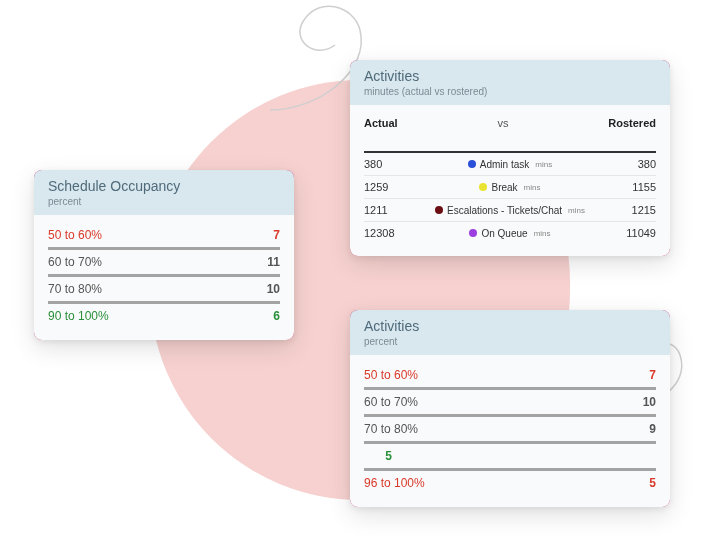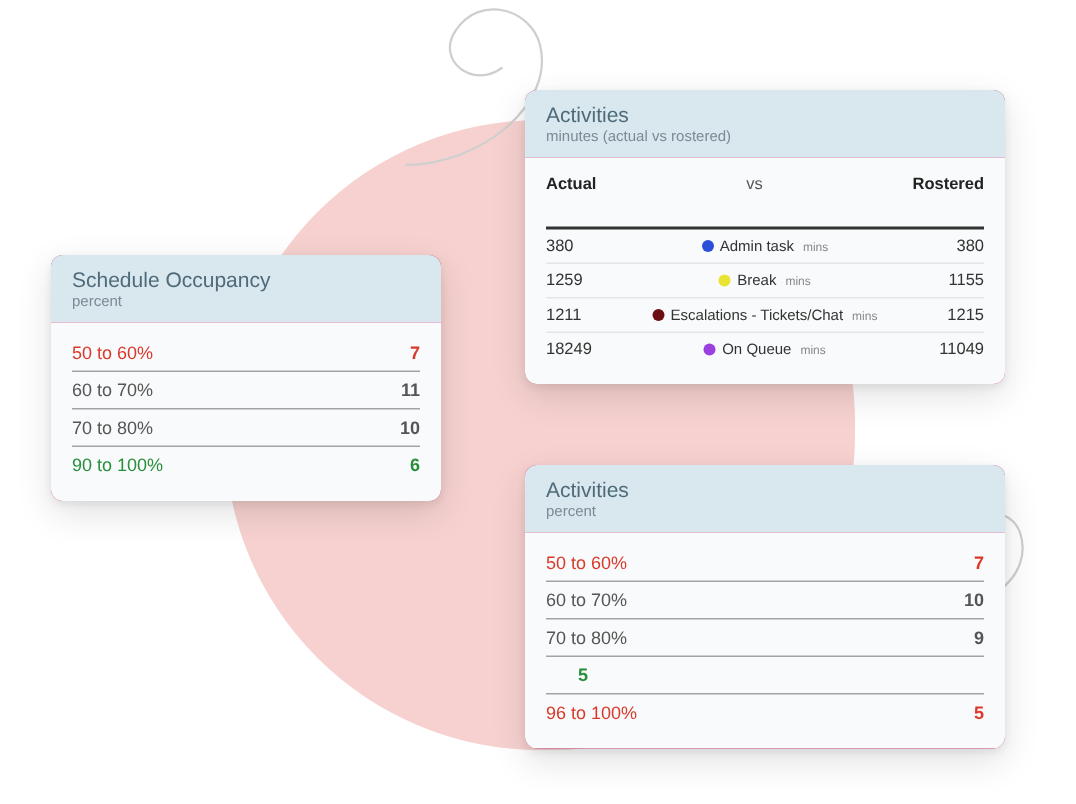--- a/index.html
+++ b/index.html
@@ -56,21 +56,21 @@
     padding: 8px 14px 12px 14px;
     background: #f9fafb;
   }
 
   
   .row {
     display: flex;
     justify-content: space-between;
     align-items: center;
     padding: 5px 0;
-    border-bottom: 1px solid #a3a3a3;
+    border-bottom: 3px solid #a3a3a3;
     font-size: 12px;
     color: #555;
   }
   .row:last-child { border-bottom: none; }
   .row.red { color: #d93a2b; }
   .row.green { color: #2a8f3a; }
   .row .label { flex: 1; }
   .row .value { font-weight: 600; min-width: 28px; text-align: right; }
 
   
@@ -174,21 +174,21 @@
         <div class="act-row">
           <span class="actual">1211</span>
           <span class="mid">
             <span class="dot" style="background: rgb(107, 15, 20);"></span>
             <span class="aname">Escalations - Tickets/Chat</span>
             <span class="mins">mins</span>
           </span>
           <span class="rostered">1215</span>
         </div>
         <div class="act-row">
-          <span class="actual">18249</span>
+          <span class="actual">12308</span>
           <span class="mid">
             <span class="dot" style="background: rgb(155, 63, 224);"></span>
             <span class="aname">On Queue</span>
             <span class="mins">mins</span>
           </span>
           <span class="rostered">11049</span>
         </div>
       </div>
   </div>
 </div>

